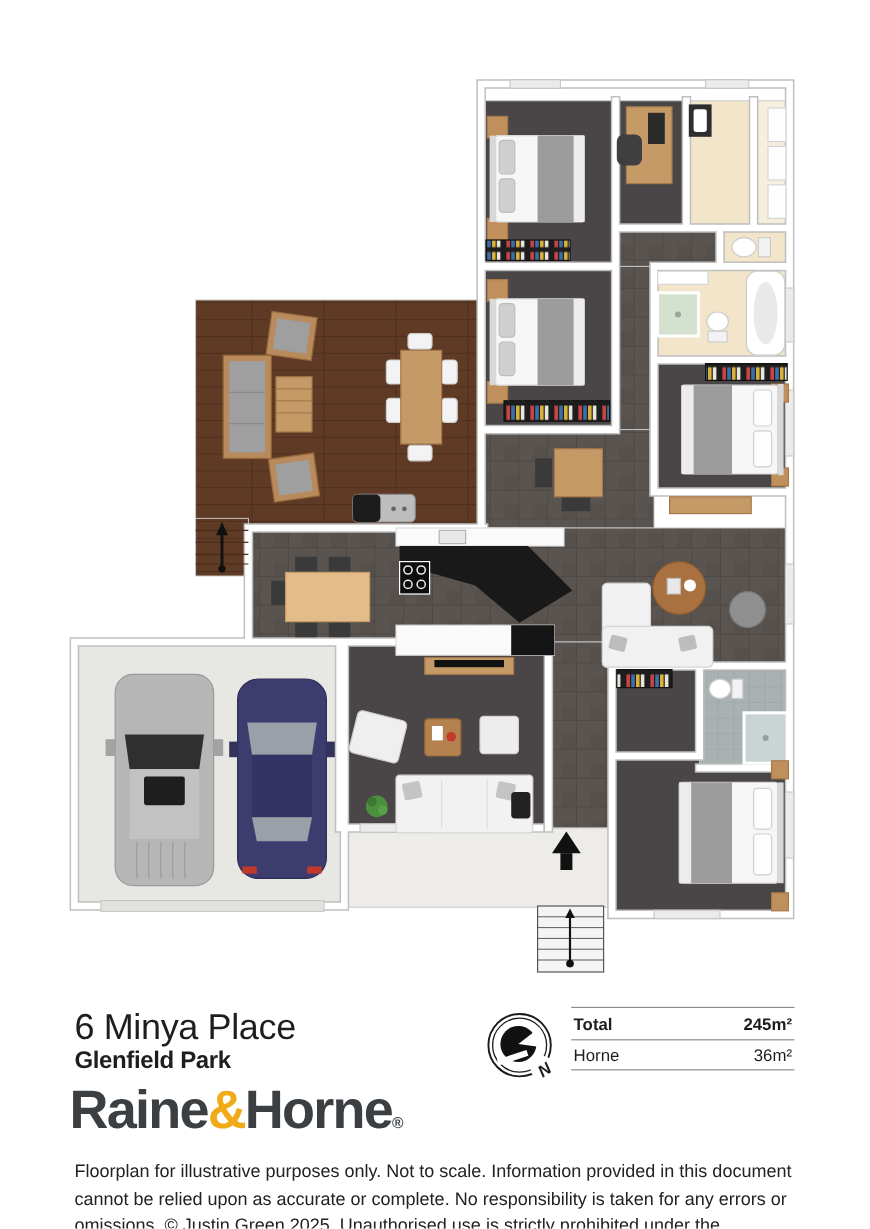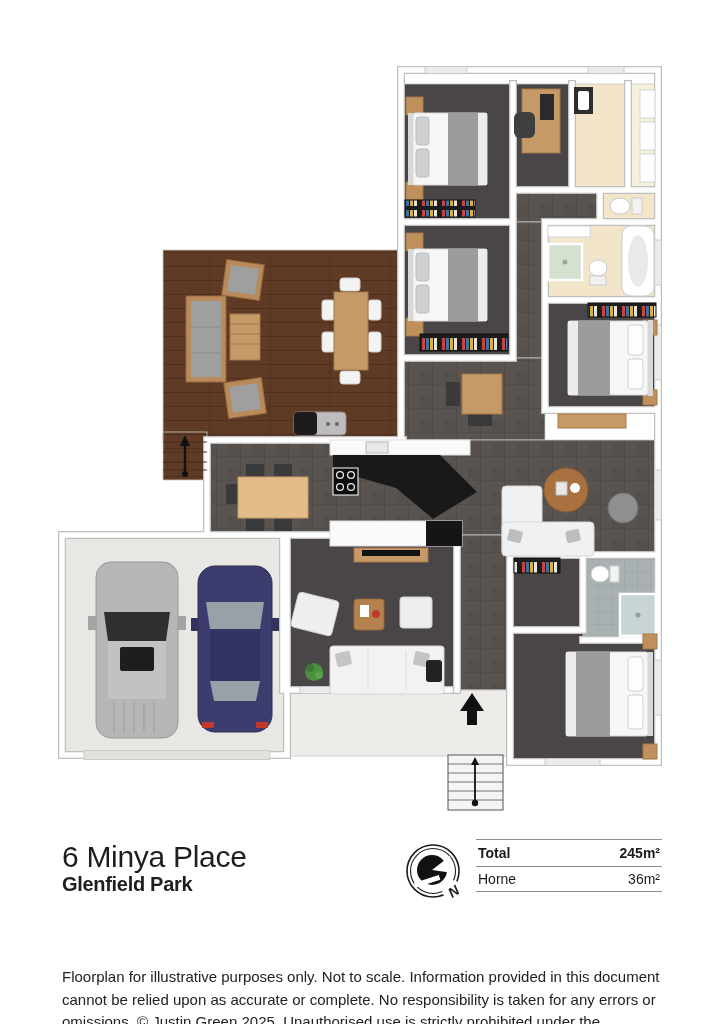--- a/index.html
+++ b/index.html
@@ -322,20 +322,21 @@
       <path d="M448,764 H503 M448,773 H503 M448,782 H503 M448,791 H503 M448,800 H503" stroke="#555" stroke-width=".8" fill="none"></path>
       <line x1="475" y1="803" x2="475" y2="763" stroke="#111" stroke-width="1.8"></line>
       <polygon points="471,765 479,765 475,757" fill="#111"></polygon>
       <circle cx="475" cy="803" r="3.2" fill="#111"></circle>
     </g>
   </svg>
 
   <div class="addr addr1">6 Minya Place</div>
   <div class="addr addr2">Glenfield Park</div>
 
+  <div class="logo"><span>Raine</span><span class="amp">&amp;</span><span>Horne</span><span class="reg">®</span></div>
 
   <svg class="compass" width="66" height="66" viewBox="0 0 66 66">
     <circle cx="31" cy="30" r="26" fill="none" stroke="#1c1c1c" stroke-width="1.6"></circle>
     <circle cx="31" cy="30" r="22.5" fill="none" stroke="#1c1c1c" stroke-width="1.1"></circle>
     <circle cx="50" cy="49" r="10" fill="#fff"></circle>
     <circle cx="30" cy="29" r="15" fill="#111"></circle>
     <polygon points="30,29 48,15 51,32" fill="#fff"></polygon>
     <rect x="12" y="38" width="26" height="5" fill="#fff" transform="rotate(-18 25 40)"></rect>
     <text x="47" y="57" font-size="14" font-style="italic" font-weight="700" font-family="Liberation Sans, sans-serif" fill="#1c1c1c" transform="rotate(-35 49 52)">N</text>
   </svg>

